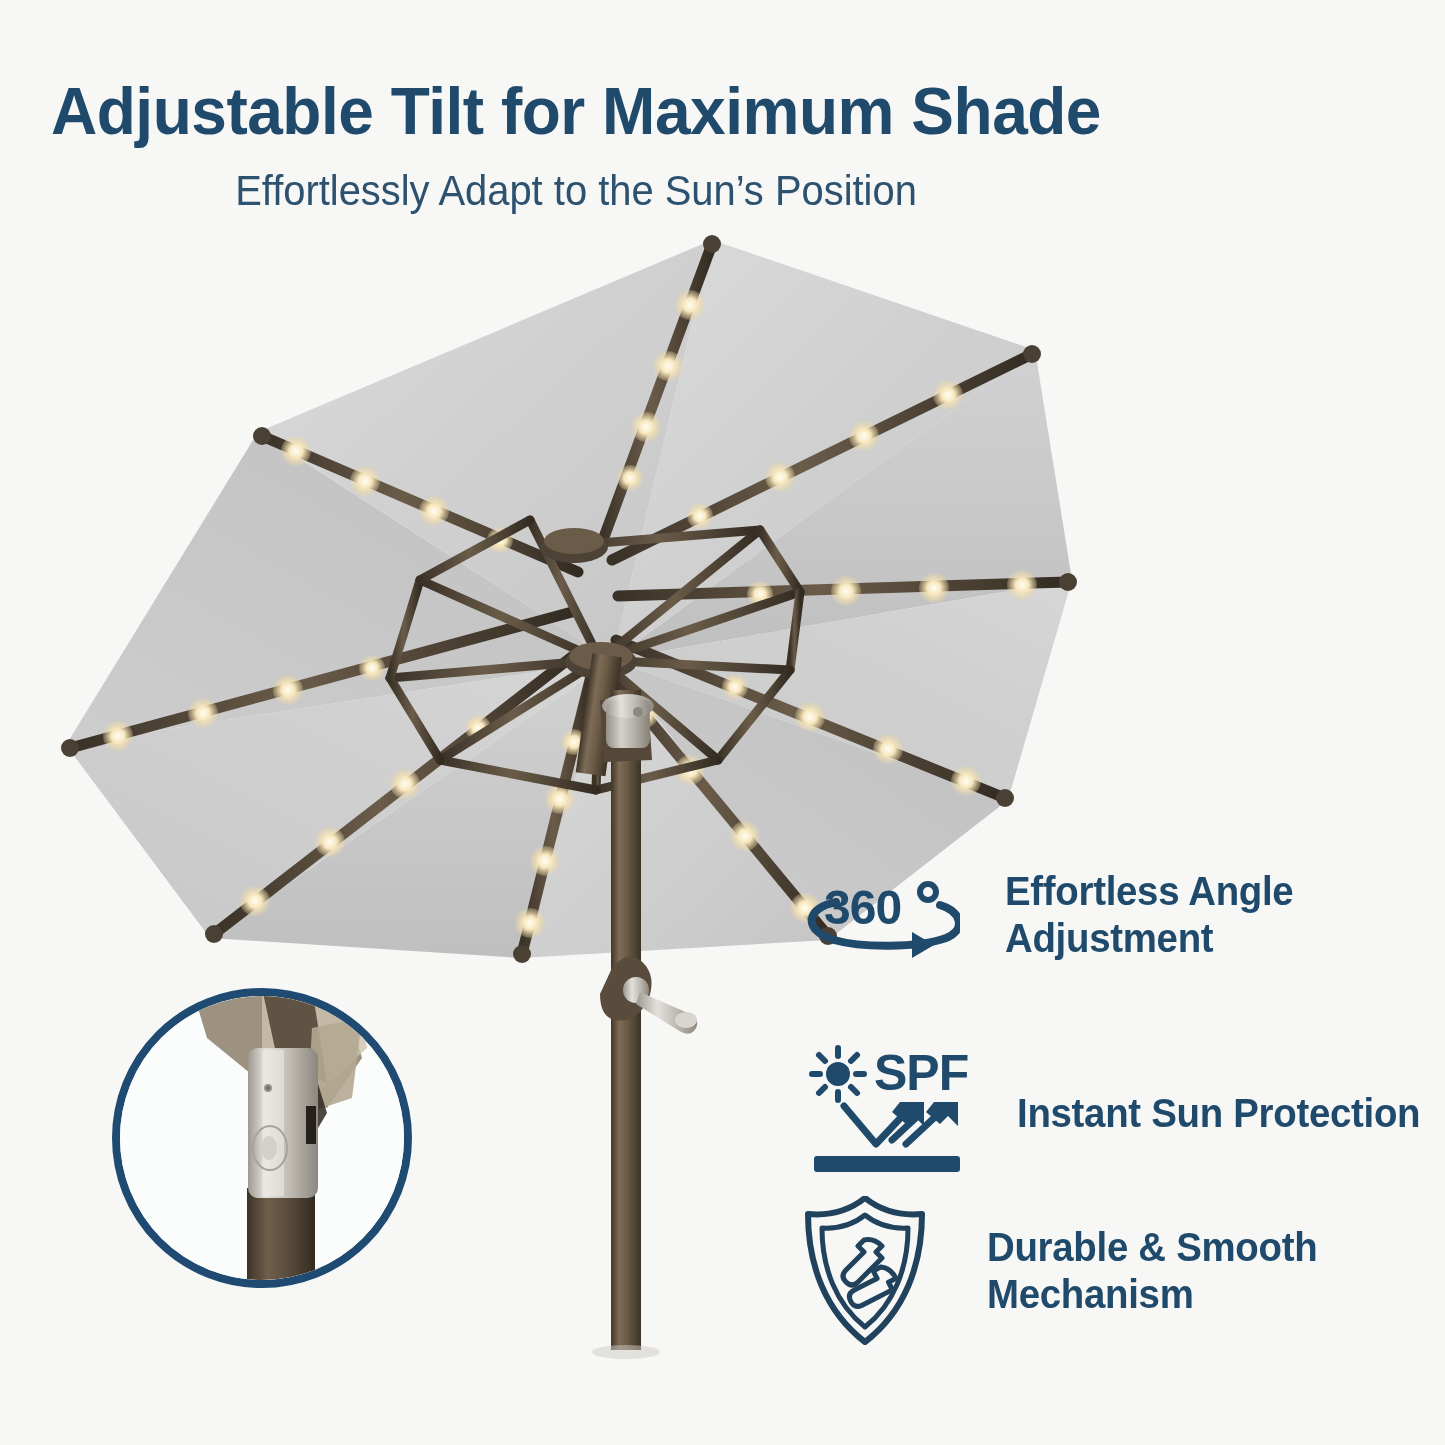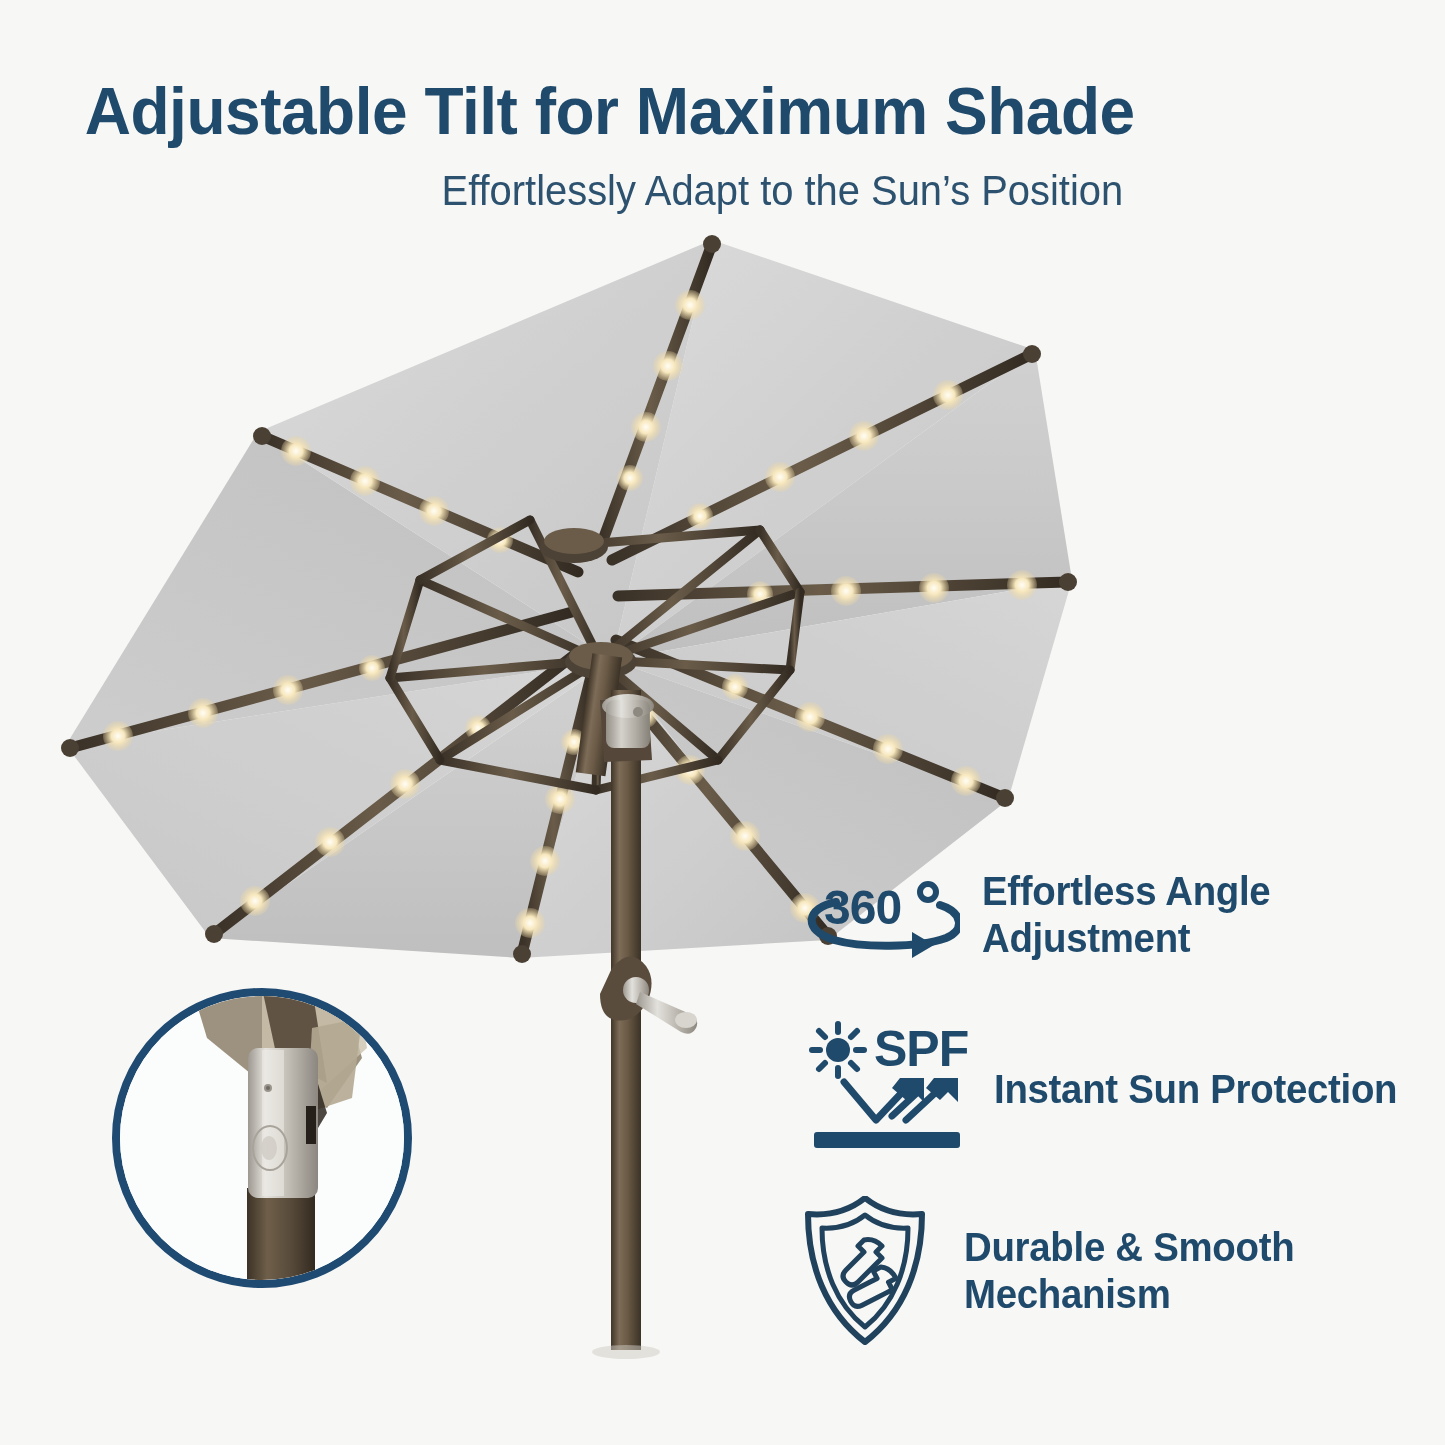--- a/index.html
+++ b/index.html
@@ -6,21 +6,21 @@
   body{
     width:1445px;height:1445px;
     background:#f7f7f5;
     font-family:"Liberation Sans", sans-serif;
     overflow:hidden;
     position:relative;
   }
   .stage{position:absolute;inset:0;}
 
   
-  .header{position:absolute;left:0;top:0;width:1152px;text-align:right;}
+  .header{position:absolute;left:0;top:0;width:1152px;text-align:center;}
   .title{
     margin:0;padding-top:78px;
     font-size:66px;line-height:1.0;
     font-weight:700;
     letter-spacing:-0.5px;
     color:#1f4a6b;
     font-family:"Liberation Sans", sans-serif;
     transform:scaleX(0.97);
   }
   .subtitle{
@@ -40,23 +40,23 @@
     width:300px;height:300px;border-radius:50%;
     border:8px solid #1f4a72;
     background:#fbfdfc;
     overflow:hidden;
     box-sizing:border-box;
   }
   .inset-svg{position:absolute;left:-8px;top:-8px;width:300px;height:300px;}
 
   
   .features{position:absolute;left:800px;top:868px;width:640px;}
-  .feature{position:absolute;display:flex;align-items:center;}
+  .feature{position:absolute;display:flex;align-items:center;gap:23px;}
   .f1{left:0;top:0;}
-  .f2{left:0;top:152px;}
+  .f2{left:0;top:176px;}
   .f3{left:0;top:328px;}
   .ficon{flex:0 0 auto;display:block;}
   .ftext{
     color:#1f4a6b;
     font-weight:700;
     font-size:40px;
     line-height:1.18;
     letter-spacing:-0.3px;
     transform:scaleX(0.96);
     transform-origin:left center;

